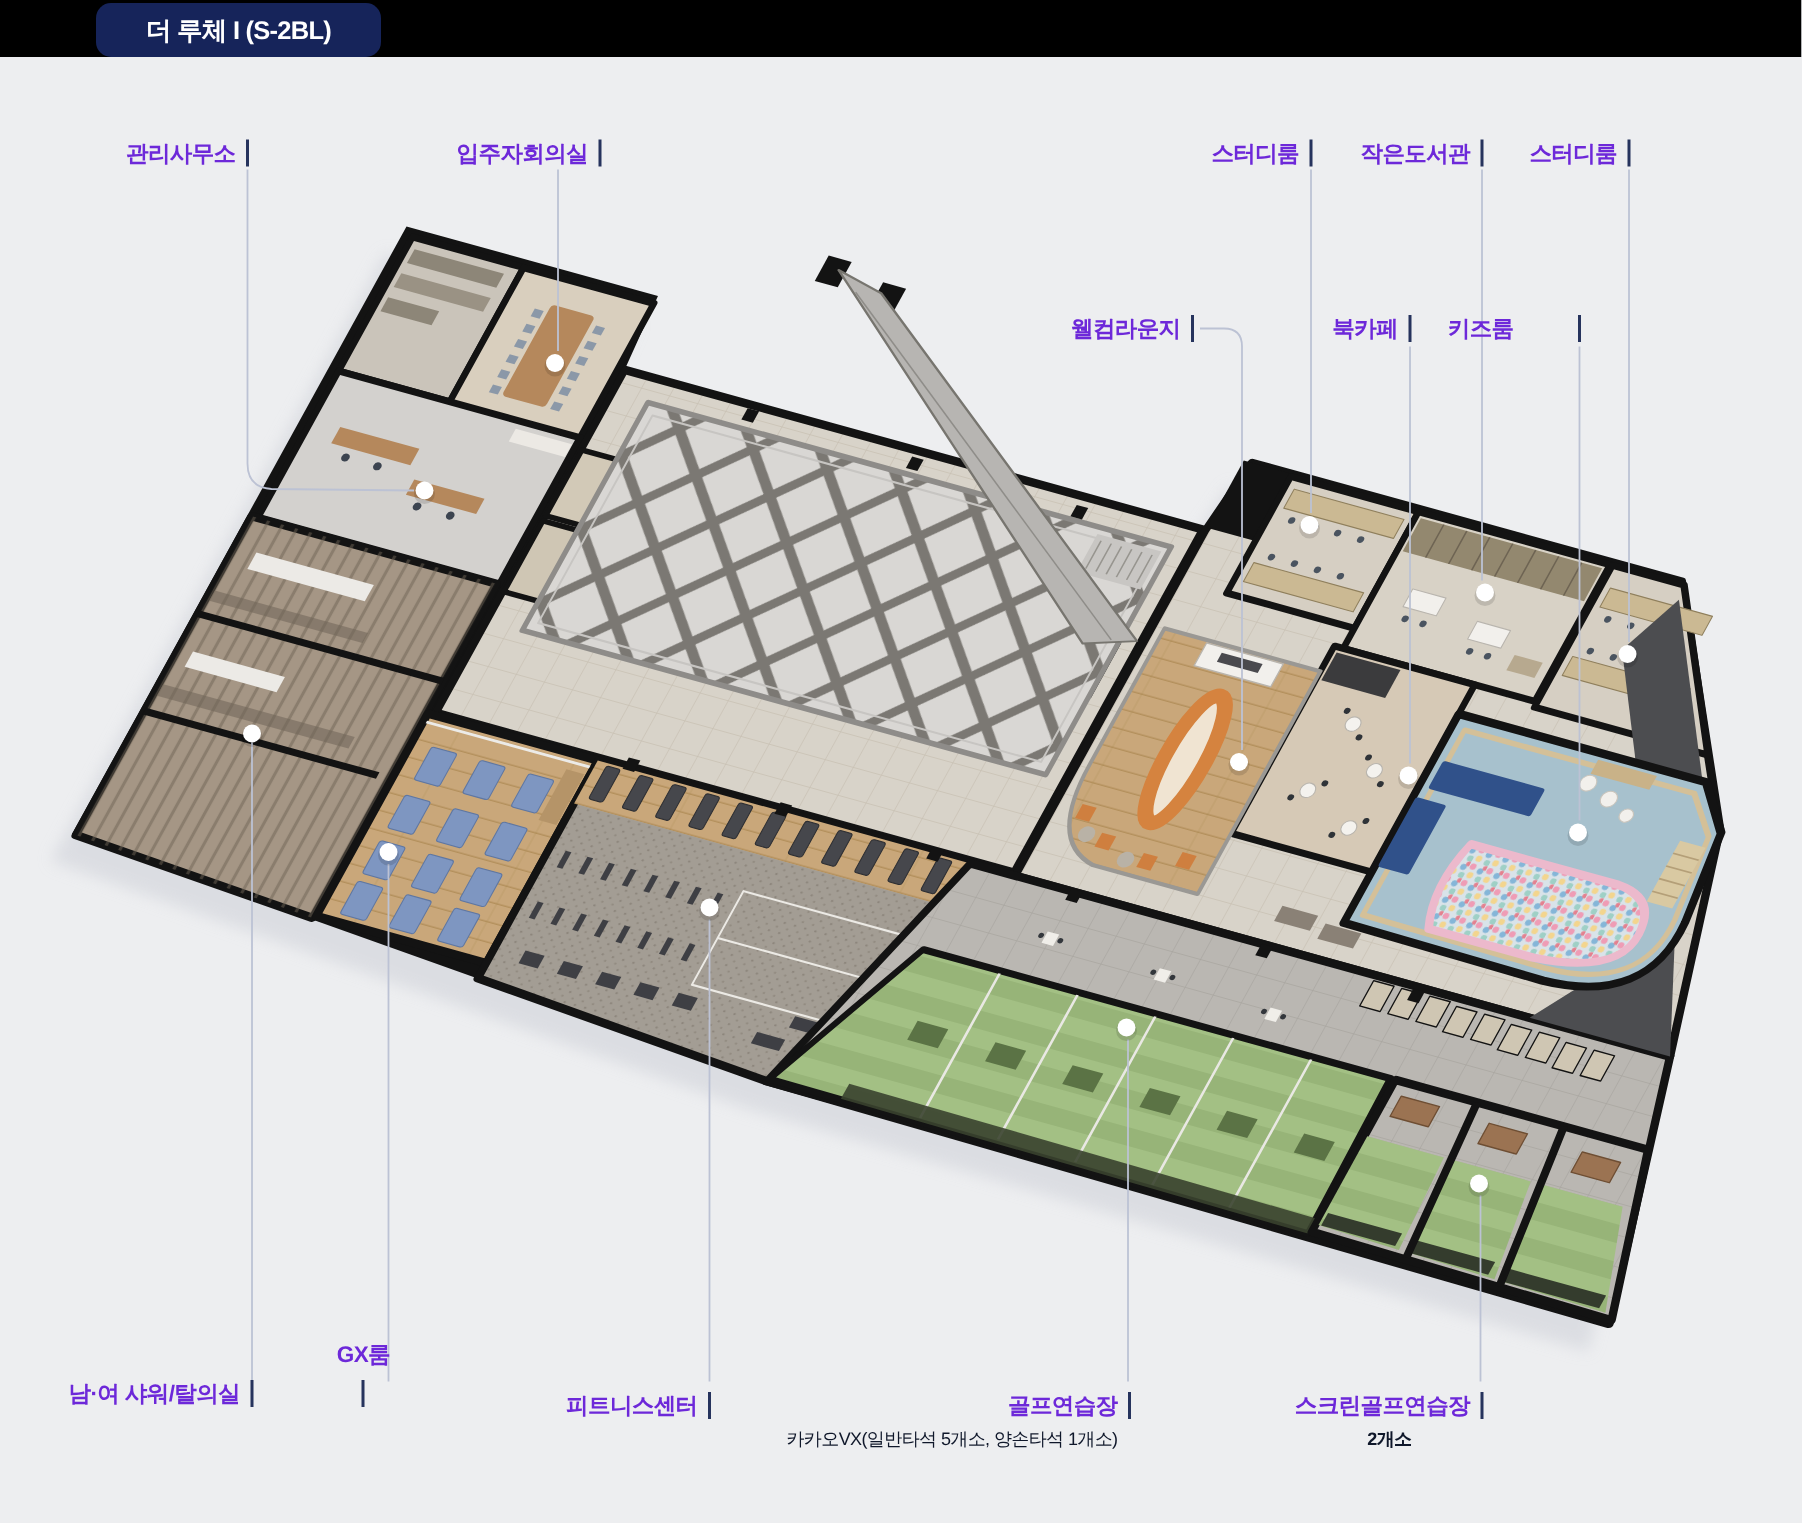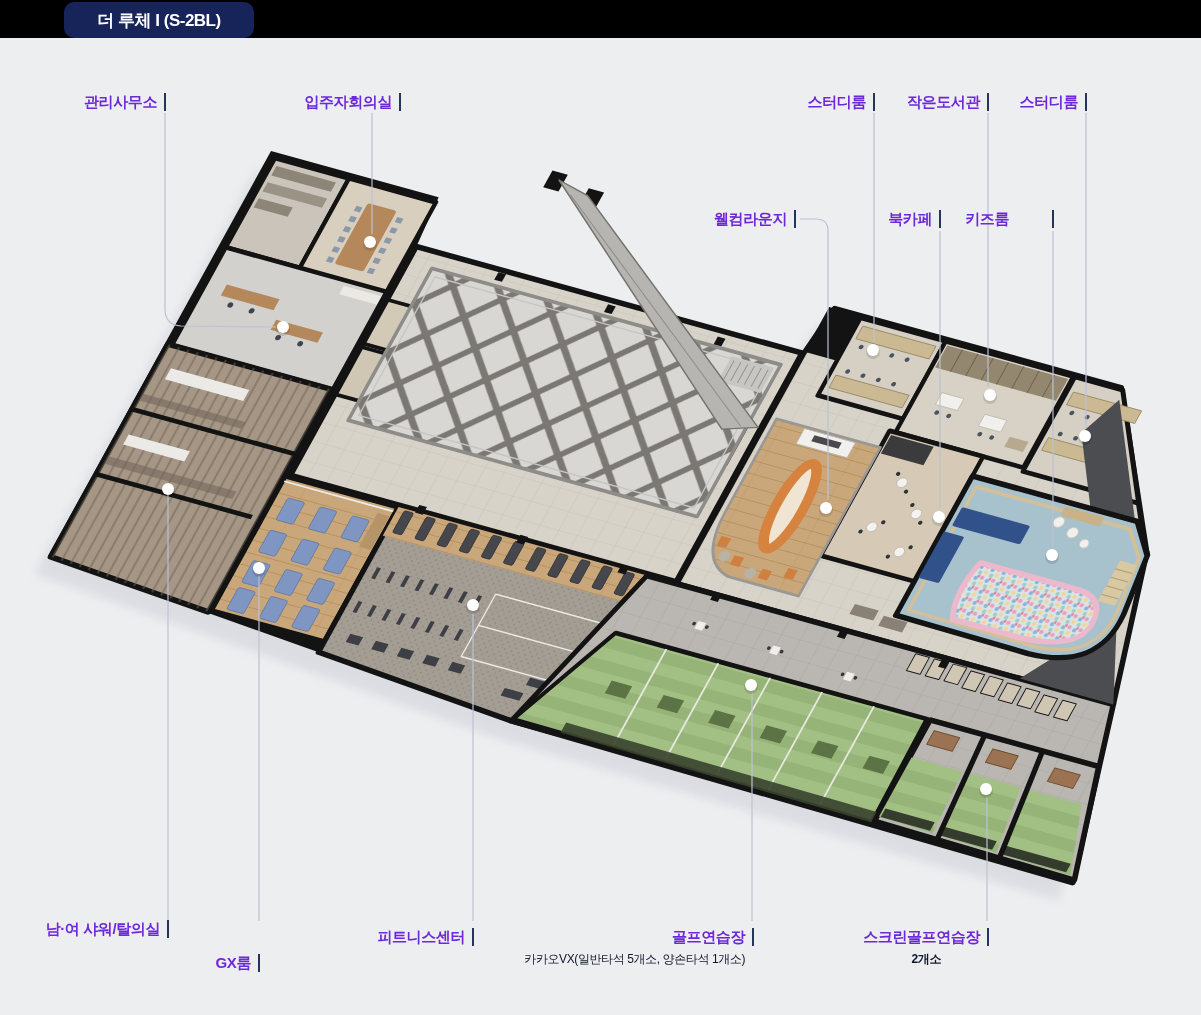--- a/index.html
+++ b/index.html
@@ -469,21 +469,21 @@
     <span class="tick"></span>
 </div>
 <div class="lbl" style="right:147px;top:209px;gap:43px;">
   <span>키즈룸</span>
     <span class="tick"></span>
 </div>
 <div class="lbl" style="right:1032px;top:919px;">
   <span>남·여 샤워/탈의실</span>
     <span class="tick"></span>
 </div>
-<div class="lbl" style="right:941px;top:953px;">
+<div class="lbl" style="right:941px;top:894px;flex-direction:column;">
   <span>GX룸</span>
     <span class="tick"></span>
 </div>
 <div class="lbl" style="right:727px;top:927px;">
   <span>피트니스센터</span>
     <span class="tick"></span>
 </div>
 <div class="lbl" style="right:447px;top:927px;">
   <span>골프연습장</span>
     <span class="tick"></span>

